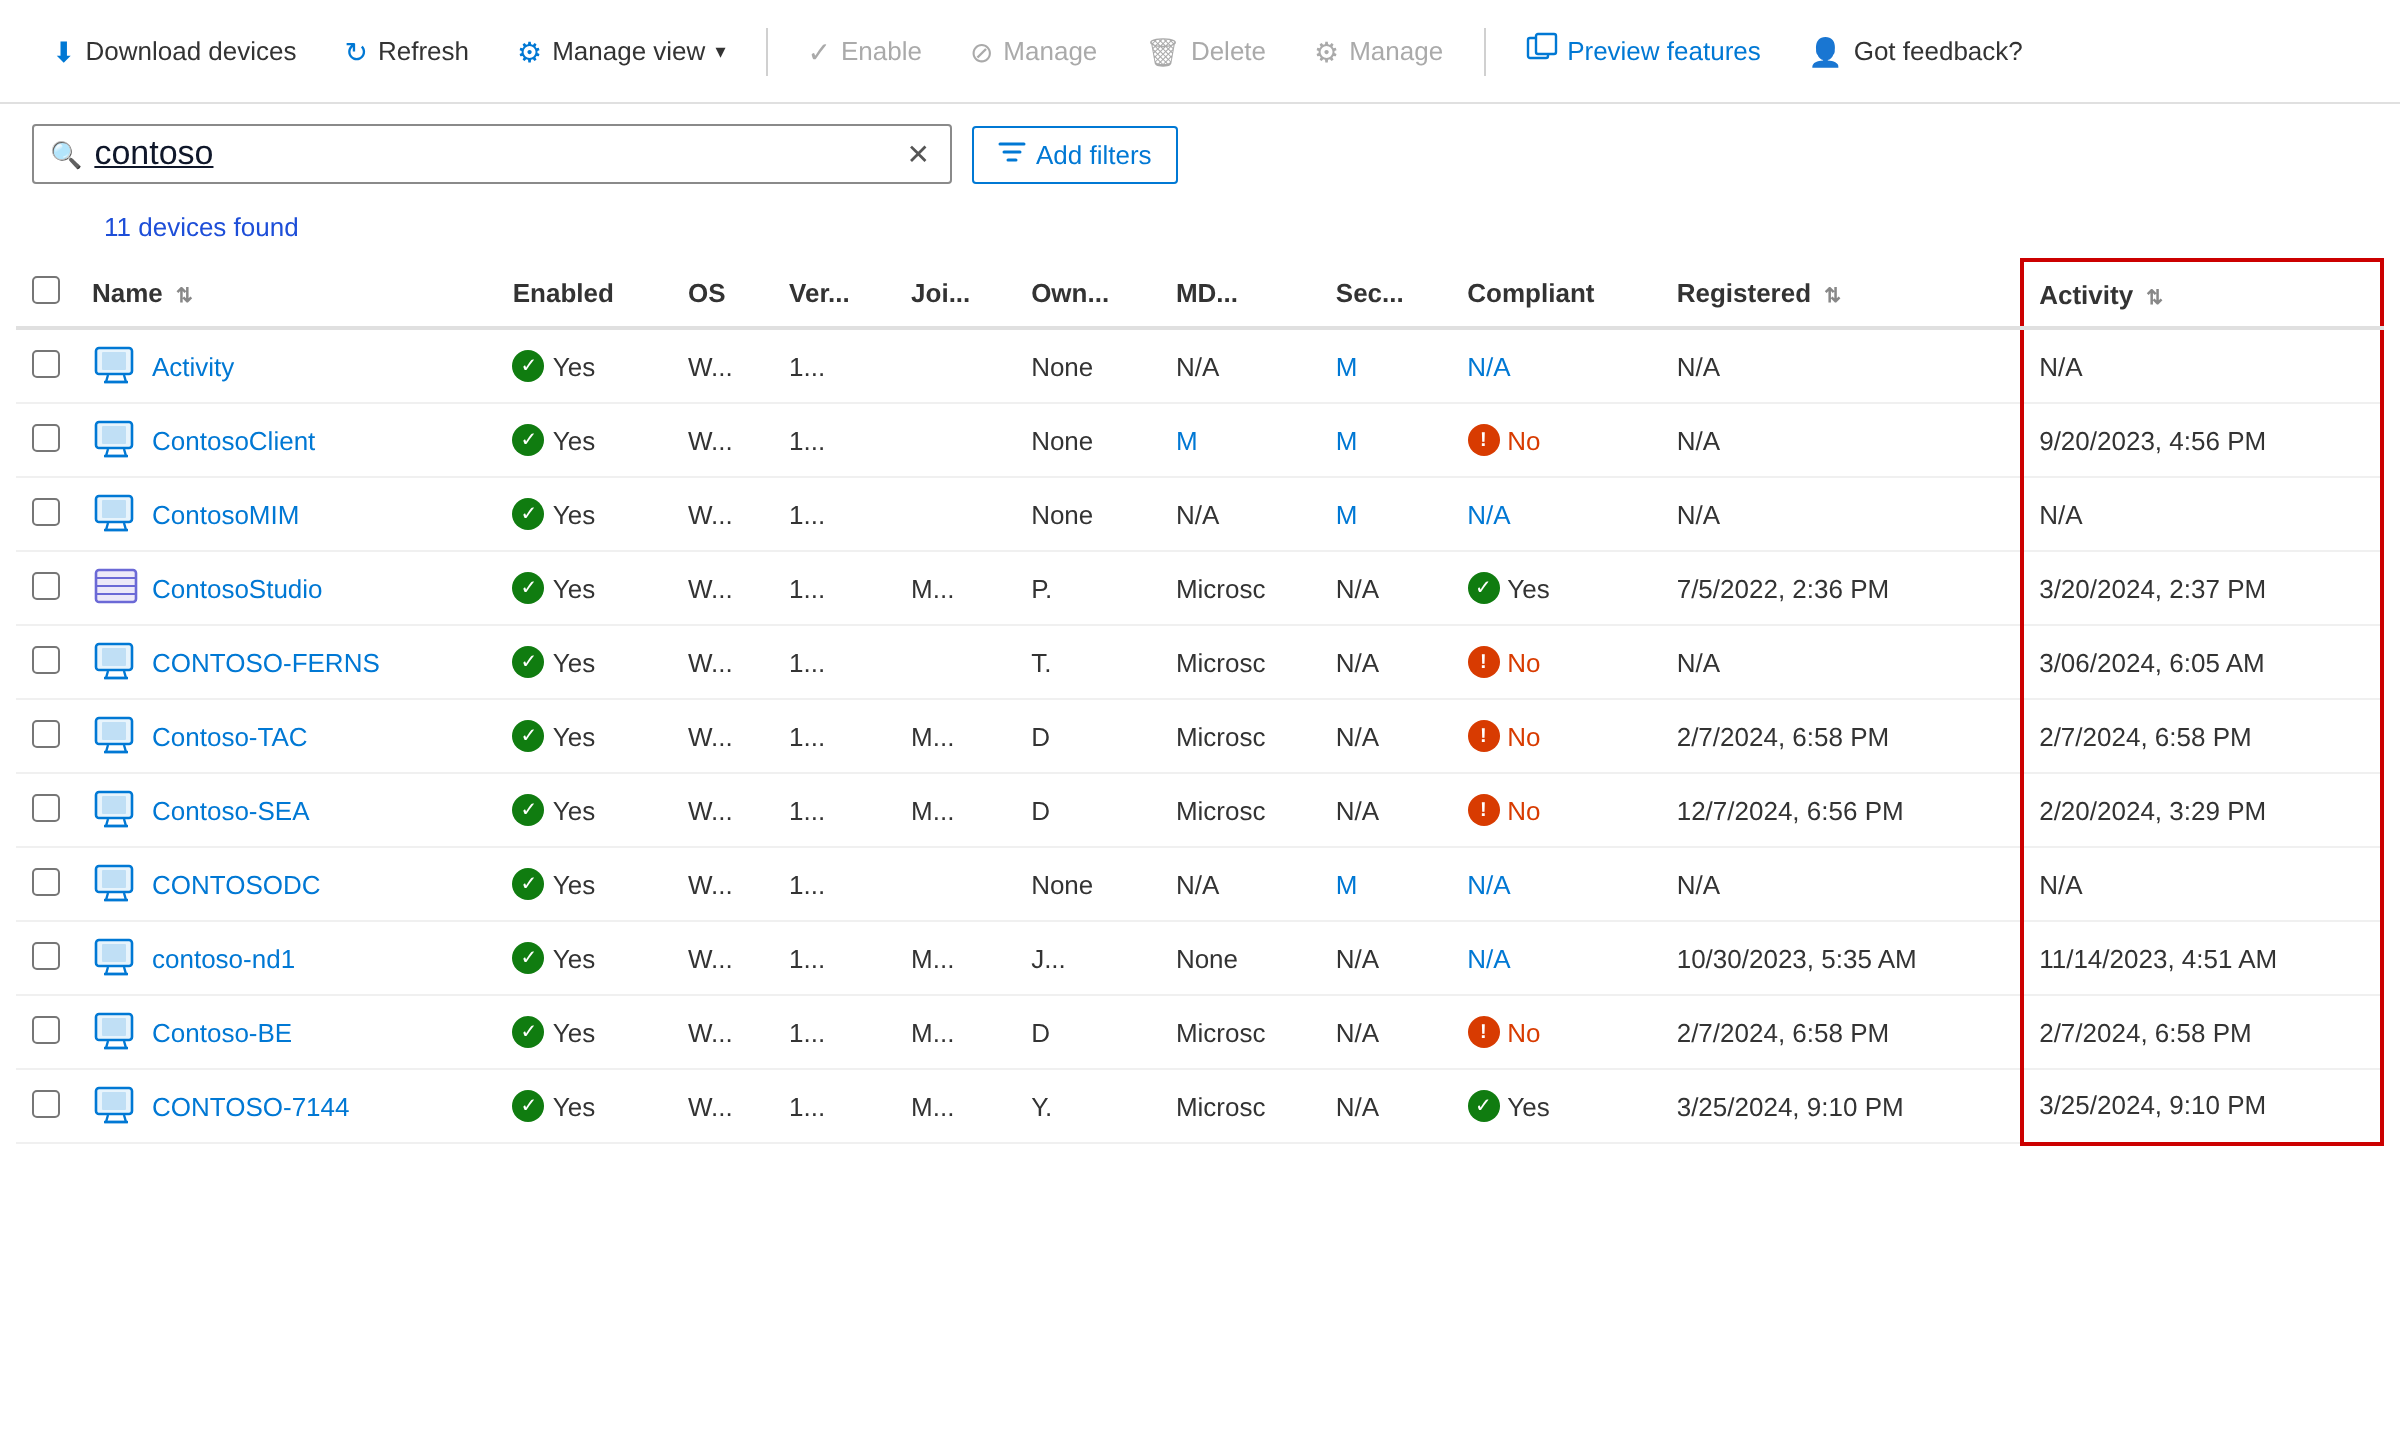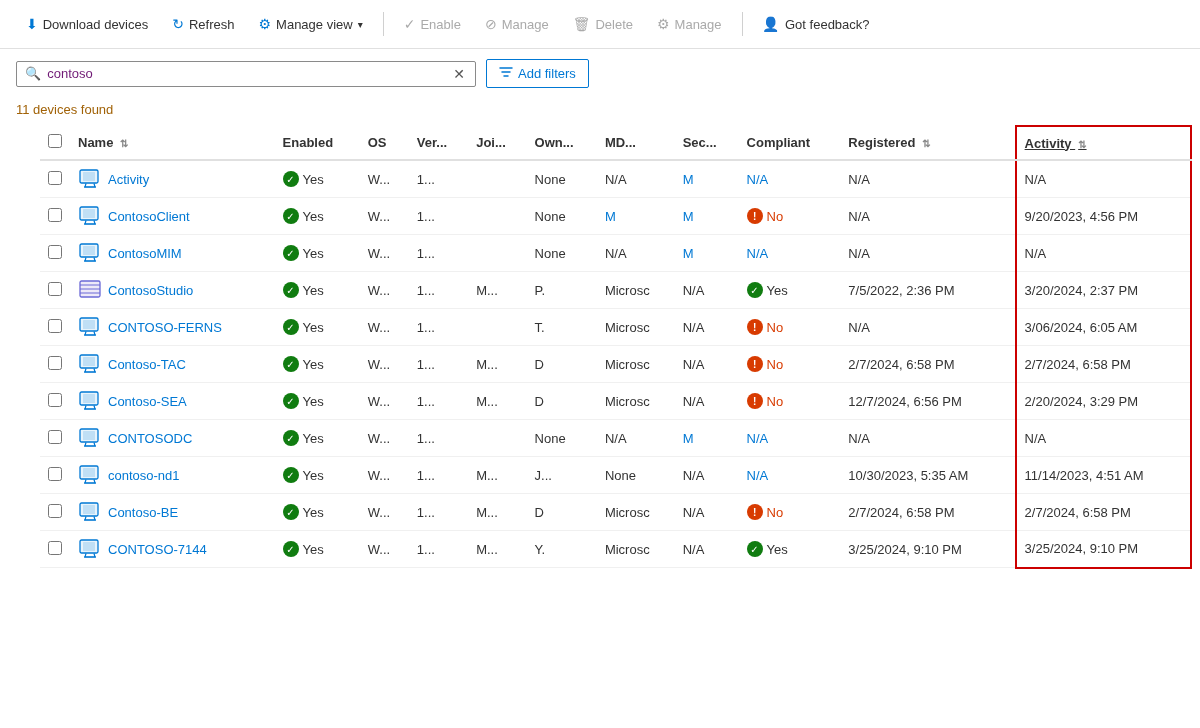--- a/index.html
+++ b/index.html
@@ -51,23 +51,24 @@
       border: 1px solid #8a8a8a;
       border-radius: 2px;
       padding: 4px 8px;
       width: 460px;
       background: #fff;
     }
     .search-input-wrap .search-icon { color: #555; margin-right: 6px; }
     .search-input-wrap input {
       border: none;
       outline: none;
-      font-size: 13px;
+      font-size: 17px;
       flex: 1;
-      color: #701a75;
+      color: #0f172a;
+      text-decoration: underline;
     }
     .search-input-wrap .clear-btn {
       background: none;
       border: none;
       cursor: pointer;
       color: #555;
       font-size: 14px;
       padding: 0 2px;
     }
     .add-filters-btn {
@@ -80,28 +81,28 @@
       color: #0078d4;
       border-radius: 2px;
       cursor: pointer;
       font-size: 13px;
     }
 
     
     .count-row {
       padding: 4px 16px 8px;
       font-size: 13px;
-      color: #a16207;
+      color: #1d4ed8;
+      margin-left: 36px;
     }
 
     
     .table-wrap {
       overflow-x: auto;
       padding: 0 8px;
-      margin-left: 32px;
     }
     table {
       width: 100%;
       border-collapse: collapse;
       font-size: 13px;
     }
     thead th {
       padding: 8px 8px;
       text-align: left;
       font-weight: 600;
@@ -193,21 +194,20 @@
     
     .activity-col {
       border-left: 2px solid #cc0000;
       border-right: 2px solid #cc0000;
       background: #fff;
     }
     thead .activity-header {
       border-left: 2px solid #cc0000;
       border-right: 2px solid #cc0000;
       border-top: 2px solid #cc0000;
-      text-decoration: underline;
     }
     tbody tr:last-child .activity-col {
       border-bottom: 2px solid #cc0000;
     }
   </style>
 </head>
 <body>
 
 <div class="toolbar">
   <button class="toolbar-btn">
@@ -234,20 +234,29 @@
   </button>
   <button class="toolbar-btn disabled">
     <span class="icon" style="color:#aaa;">🗑</span>
     <span>Delete</span>
   </button>
   <button class="toolbar-btn disabled">
     <span class="icon" style="color:#aaa;">⚙</span>
     <span>Manage</span>
   </button>
   <div class="toolbar-separator"></div>
+  <button class="toolbar-btn preview">
+    <span class="icon" style="color:#0078d4;">
+      <svg width="16" height="16" viewBox="0 0 16 16" fill="none" xmlns="http://www.w3.org/2000/svg">
+        <rect x="1" y="3" width="10" height="10" rx="1" stroke="#0078d4" stroke-width="1.2"></rect>
+        <rect x="5" y="1" width="10" height="10" rx="1" stroke="#0078d4" stroke-width="1.2" fill="white"></rect>
+      </svg>
+    </span>
+    <span>Preview features</span>
+  </button>
   <button class="toolbar-btn">
     <span class="icon" style="color:#0078d4;">👤</span>
     <span>Got feedback?</span>
   </button>
 </div>
 
 <div class="search-bar">
   <div class="search-input-wrap">
     <span class="search-icon">🔍</span>
     <input type="text" value="contoso" style="">

